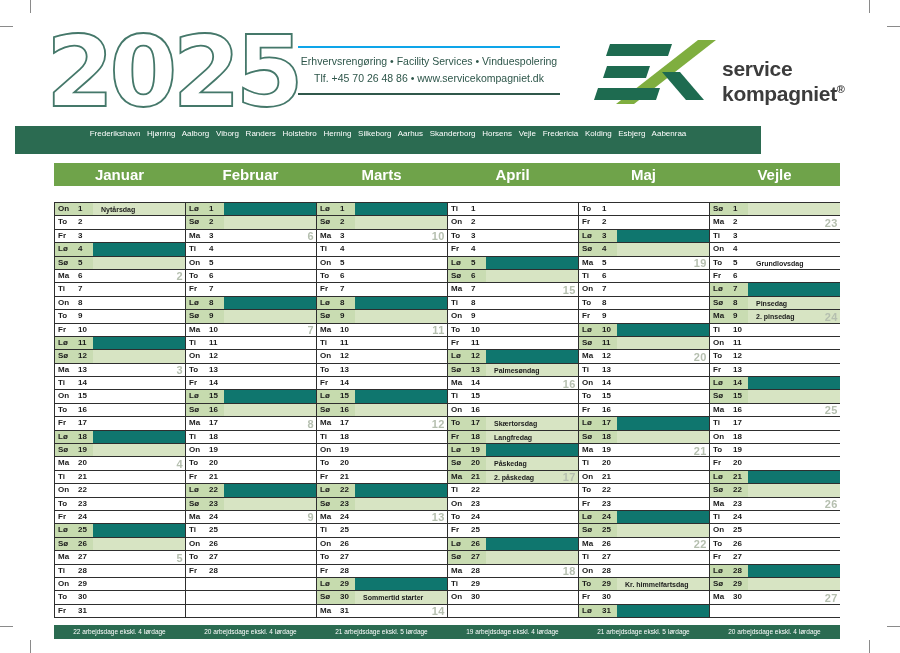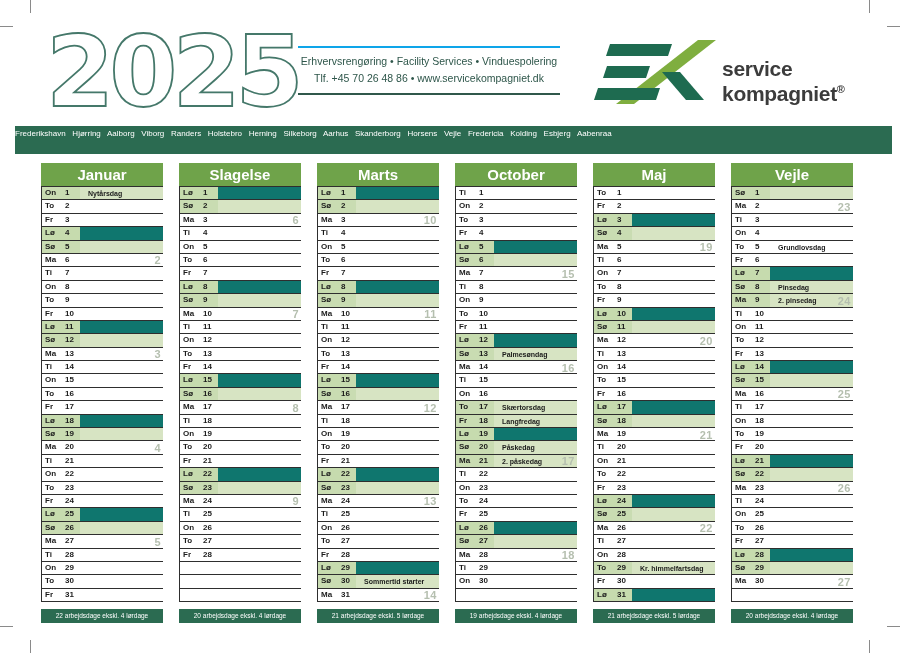--- a/index.html
+++ b/index.html
@@ -13,32 +13,32 @@
   .year-svg { position:absolute; left:44px; top:24px; }
   .info { position:absolute; left:298px; top:46px; width:262px; text-align:center;
           border-top:2px solid #0ea5e9; border-bottom:2px solid #30584b;
           padding:5px 0 6px; color:#2e564a; font-size:10.5px; line-height:17px; }
   .logo { position:absolute; left:594px; top:40px; display:flex; align-items:flex-end; }
   .logo-text { margin-left:6px; margin-top:14px; font-size:21px; font-weight:bold;
                color:#3c3c3c; line-height:21px; letter-spacing:-0.3px; }
   .logo-text sup { font-size:11px; font-weight:bold; }
 
   
-  .citybar { position:absolute; left:15px; top:126px; width:877px; height:28px;
-             background:#2b6b51; color:#fff; font-size:8px;
+  .citybar { position:absolute; left:15px; top:126px; width:746px; height:28px;
+             background:#2b6b51; color:#fff; text-align:center; font-size:8px;
              line-height:13px; padding-top:1px; }
   .cityline { white-space:pre; }
 
   
   .calendar { position:absolute; left:41px; top:163px; width:812px;
-              display:flex; justify-content:flex-end;gap:16px; }
+              display:flex; justify-content:center; }
   .month { width:131px; }
   .month-header { height:23px; background:#6fa34a; color:#fff; font-weight:bold;
                   font-size:15px; text-align:center; line-height:23px; }
-  .rows { border-left:1px solid #2e2e2e; border-top:1px solid #2e2e2e; }
+  .rows { border-left:1px solid #2e2e2e; border-top:1px solid #2e2e2e;margin-top:16px; }
   .row { position:relative; height:13.4px; border-bottom:1px solid #2e2e2e; background:#fff; }
   .row.hl-lo { background:#0f766e; }
   .row.hl-lo .daycell { background:#c6dbae; }
   .row.hl-so { background:#d7e4c3; }
   .row.hl-so .daycell { background:#c9dcb2; }
   .daycell { position:absolute; left:0; top:0; width:38px; height:100%; }
   .dow  { position:absolute; left:3px;  top:0; font-size:8px; font-weight:bold;
           color:#1b1b1b; line-height:12.6px; z-index:1; }
   .num  { position:absolute; left:23px; top:0; font-size:8px; font-weight:bold;
           color:#1b1b1b; line-height:12.6px; z-index:1; }
@@ -251,21 +251,21 @@
           </div>
           <div class="row">
             <div class="daycell"></div>
             <span class="dow">Fr</span>
             <span class="num">31</span>
           </div>
         </div>
         <div class="month-footer">22 arbejdsdage ekskl. 4 lørdage</div>
       </div>
       <div class="month">
-        <div class="month-header">Slagelse</div>
+        <div class="month-header">Februar</div>
         <div class="rows">
           <div class="row hl-lo">
             <div class="daycell"></div>
             <span class="dow">Lø</span>
             <span class="num">1</span>
           </div>
           <div class="row hl-so">
             <div class="daycell"></div>
             <span class="dow">Sø</span>
             <span class="num">2</span>
@@ -571,21 +571,21 @@
           <div class="row">
             <div class="daycell"></div>
             <span class="dow">Ma</span>
             <span class="num">31</span>
             <span class="wk">14</span>
           </div>
         </div>
         <div class="month-footer">21 arbejdsdage ekskl. 5 lørdage</div>
       </div>
       <div class="month">
-        <div class="month-header">October</div>
+        <div class="month-header">April</div>
         <div class="rows">
           <div class="row">
             <div class="daycell"></div>
             <span class="dow">Ti</span>
             <span class="num">1</span>
           </div>
           <div class="row">
             <div class="daycell"></div>
             <span class="dow">On</span>
             <span class="num">2</span>

